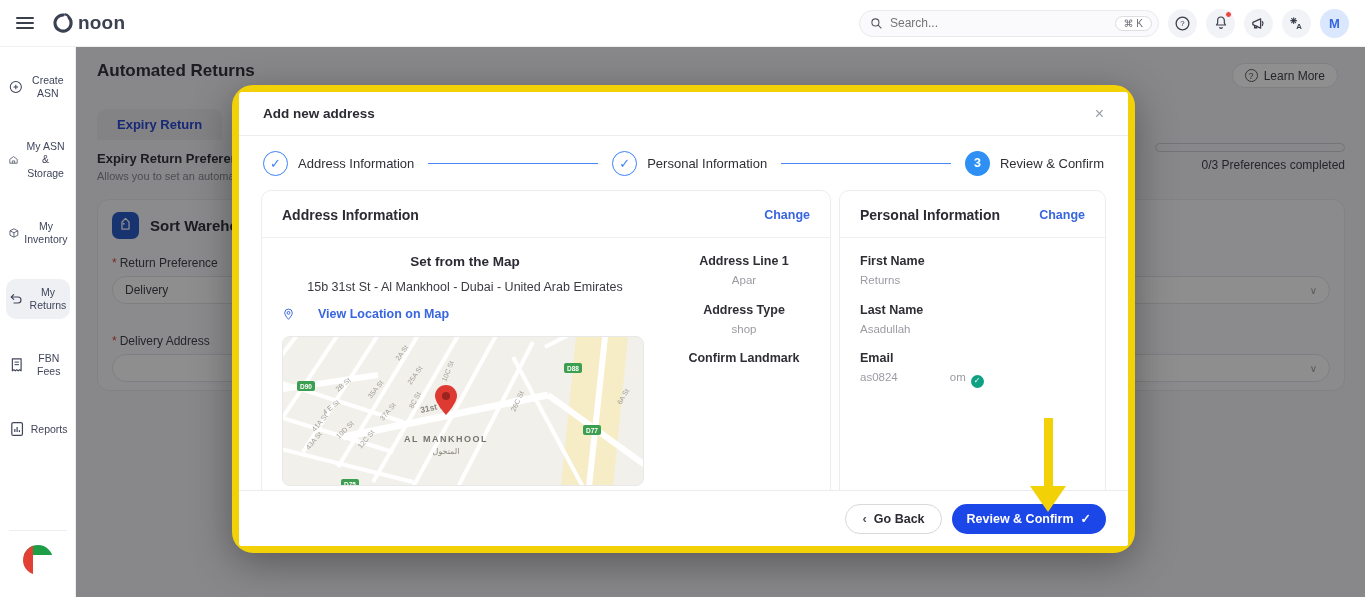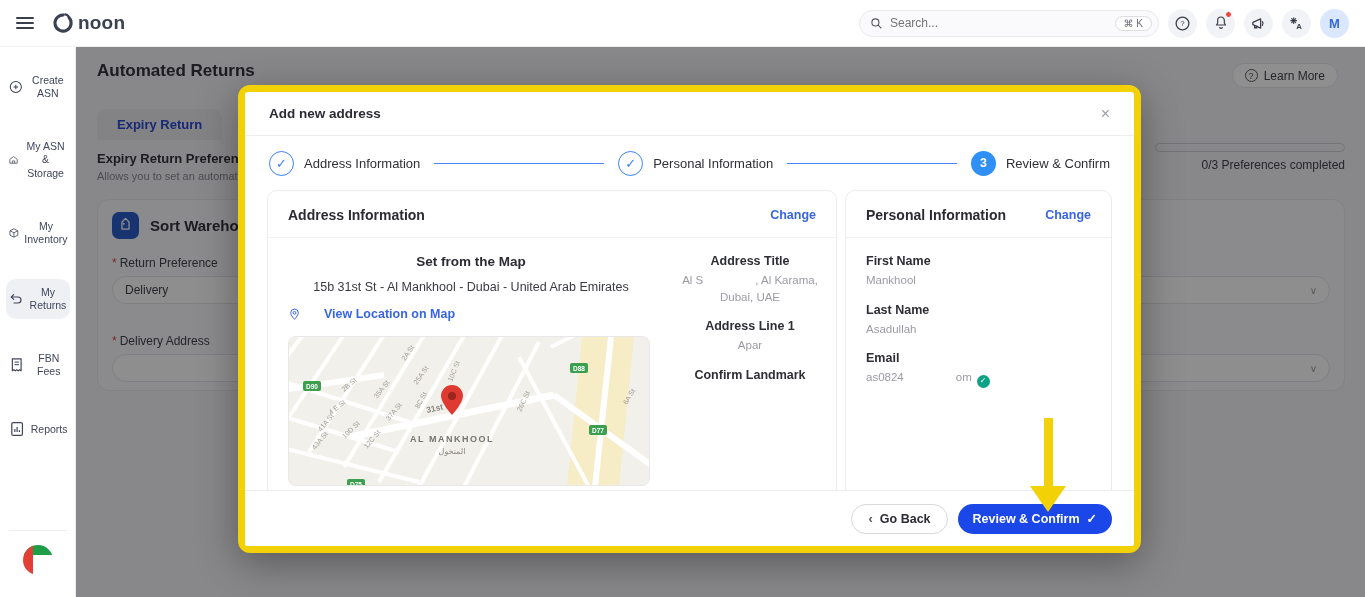--- a/index.html
+++ b/index.html
@@ -50,21 +50,21 @@
   .formcard { position:absolute; left:21px; right:20px; top:152px; height:192px; background:#f8f8fa; border:1px solid #e7e7eb; border-radius:12px; }
   .fc-icon { position:absolute; left:14px; top:12px; width:27px; height:27px; border-radius:7px; background:#2457c5; display:flex; align-items:center; justify-content:center; }
   .fc-title { position:absolute; left:52px; top:17px; font-size:15px; font-weight:bold; color:#2b2b33; }
   .fc-label { position:absolute; left:14px; font-size:12px; color:#3a3a42; }
   .req { color:#d0453e; margin-right:3px; }
   .fc-select { position:absolute; left:14px; right:14px; height:28px; background:#fdfdfe; border:1px solid #e2e2e7; border-radius:14px; display:flex; align-items:center; padding:0 12px; font-size:12px; color:#3a3a42; cursor:pointer; }
   .fc-select .chev { margin-left:auto; color:#9a9aa2; font-size:10px; }
   .backdrop { position:absolute; inset:0; background:rgba(10,10,14,0.46); z-index:5; }
 
   
-  .modal { position:absolute; left:232px; top:85px; width:903px; height:468px; border:7px solid #F2D206; border-radius:12px; background:#fff; z-index:10; box-shadow:0 10px 40px rgba(0,0,0,.35);margin-left:6px; }
+  .modal { position:absolute; left:232px; top:85px; width:903px; height:468px; border:7px solid #F2D206; border-radius:21px; background:#fff; z-index:10; box-shadow:0 10px 40px rgba(0,0,0,.35); }
   .modal-inner { position:relative; width:889px; height:454px; background:#fff; border-radius:3px; overflow:hidden; }
   .m-header { height:44px; display:flex; align-items:center; padding:0 24px; border-bottom:1px solid #ededf0; }
   .m-title { font-size:13.5px; font-weight:bold; color:#2b2b33; }
   .m-close { margin-left:auto; font-size:16px; color:#9aa0a8; cursor:pointer; line-height:1; }
   .stepper { height:54px; display:flex; align-items:center; padding:0 24px; }
   .step { display:flex; align-items:center; gap:10px; }
   .stepcirc { width:25px; height:25px; border-radius:50%; display:flex; align-items:center; justify-content:center; flex:none; }
   .stepcirc.done { border:1.6px solid #3b82f6; color:#3b82f6; font-size:13px; background:#fff; }
   .stepcirc.current { background:#2e90f5; color:#fff; font-size:12.5px; font-weight:bold; }
   .steplabel { font-size:13px; color:#2f2f36; white-space:nowrap; }
@@ -354,44 +354,44 @@
                   <text x="163" y="117" font-size="8" fill="#8a8880" text-anchor="middle">المنخول</text>
                   <g transform="translate(163,63)">
                     <path d="M0,15 C0,15 -11,3 -11,-4 a11,11 0 1 1 22,0 C11,3 0,15 0,15 Z" fill="#de3a32"></path>
                     <circle cx="0" cy="-4" r="4" fill="#9c241e"></circle>
                   </g>
                 </svg>
               </div>
             </div>
             <div class="addr-right">
               <div class="fld">
-                <div class="fld-label">Address Title</div>
-                <div class="fld-val"><span>Al S</span><span class="gap"></span><span>, Al Karama, Dubai, UAE</span></div>
+                <div class="fld-label">Address Line 1</div>
+                <div class="fld-val"><span>Apar</span></div>
               </div>
               <div class="fld">
-                <div class="fld-label">Address Line 1</div>
-                <div class="fld-val"><span>Apar</span></div>
+                <div class="fld-label">Address Type</div>
+                <div class="fld-val"><span>shop</span></div>
               </div>
               <div class="fld">
                 <div class="fld-label">Confirm Landmark</div>
                 <div class="fld-val"><span></span></div>
               </div>
             </div>
           </div>
         </div>
 
         <div class="card personal">
           <div class="card-head">
             <span class="card-title">Personal Information</span>
             <span class="chg">Change</span>
           </div>
           <div class="pers-body">
             <div class="fld">
               <div class="fld-label">First Name</div>
-              <div class="fld-val"><span>Mankhool</span></div>
+              <div class="fld-val"><span>Returns</span></div>
             </div>
             <div class="fld">
               <div class="fld-label">Last Name</div>
               <div class="fld-val"><span>Asadullah</span></div>
             </div>
             <div class="fld">
               <div class="fld-label">Email</div>
               <div class="fld-val"><span>as0824</span><span class="gap"></span><span>om</span><span class="vbadge">✓</span></div>
             </div>
           </div>

